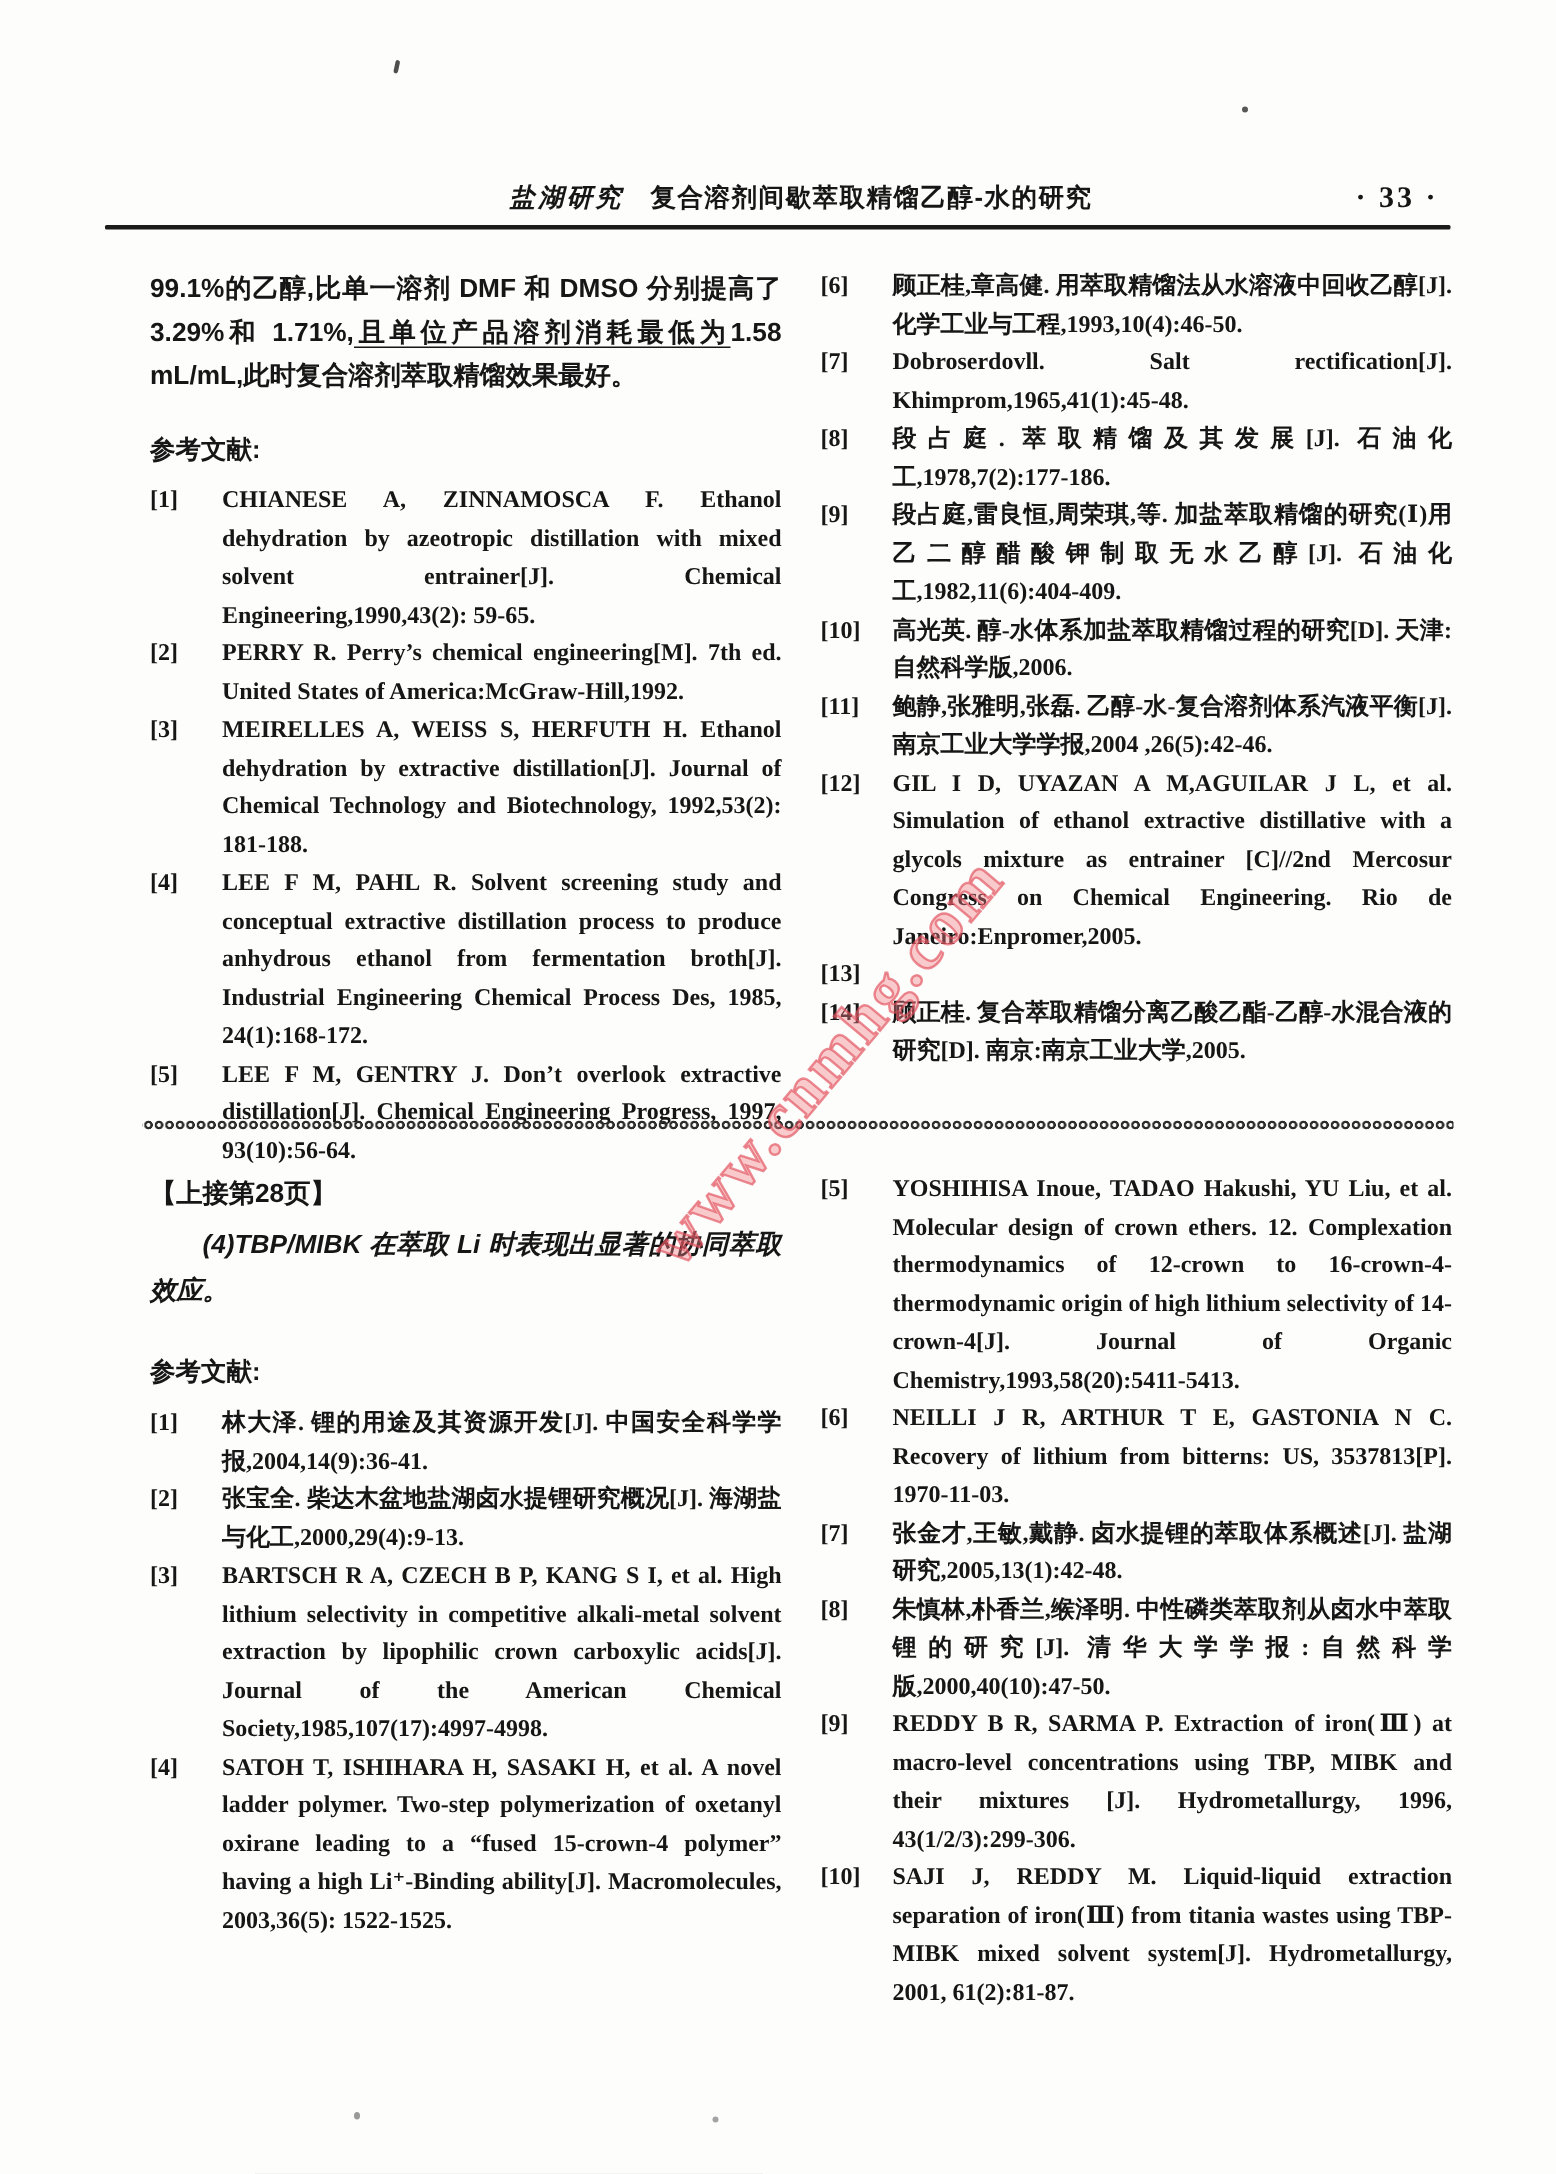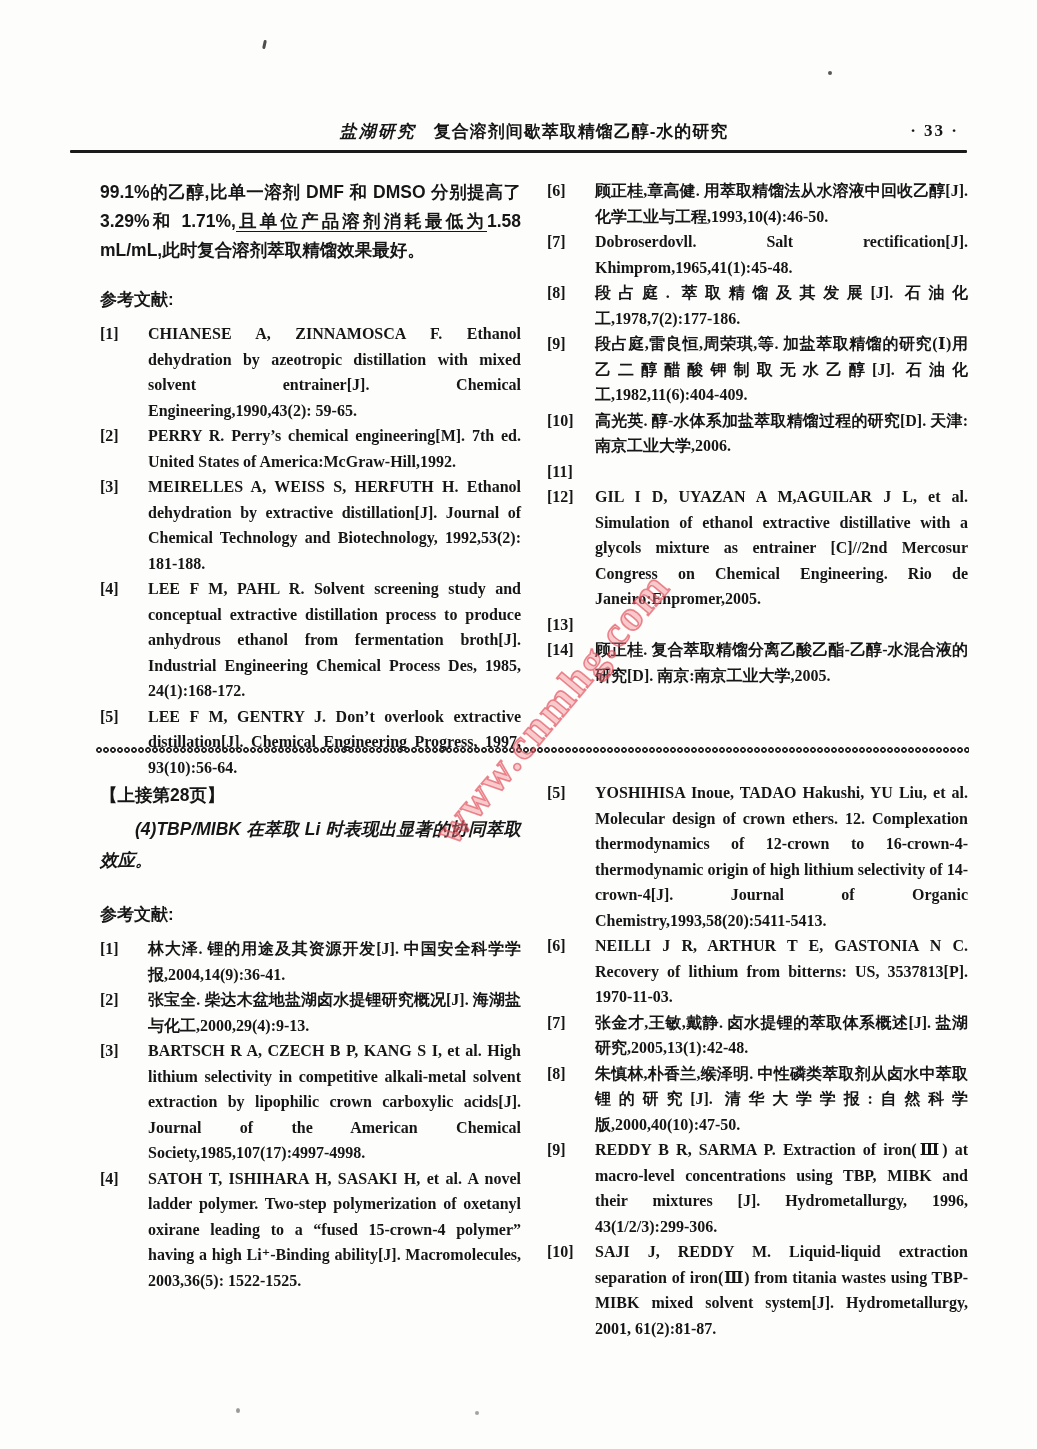--- a/index.html
+++ b/index.html
@@ -21,21 +21,21 @@
   .running-author{
     font-family:"Liberation Serif","DejaVu Serif",serif;
     font-style:italic;font-weight:bold;letter-spacing:2px;margin-right:18px;
   }
   .running-title{
     font-family:"Liberation Sans","DejaVu Sans",sans-serif;
     font-weight:bold;letter-spacing:1px;
   }
   .page-number{
     position:absolute;top:121px;right:78px;
-    font-size:17px;font-weight:bold;letter-spacing:2px;white-space:nowrap;
+    font-size:20px;font-weight:bold;letter-spacing:2px;white-space:nowrap;
   }
   .head-rule{
     position:absolute;top:150px;left:70px;width:897px;height:3px;
     background:#1b1b1b;border-radius:1px;
   }
   
   .cols{position:absolute;left:100px;width:868px;display:flex;gap:26px;}
   .cols-top{top:178px;}
   .cols-bottom{top:780px;justify-content:flex-end;}
   .col{width:421px;}
@@ -144,24 +144,25 @@
         <div class="ref">
           <span class="ref-num">[8]</span>
           <span class="ref-text">段占庭. 萃取精馏及其发展[J]. 石油化工,1978,7(2):177-186.</span>
         </div>
         <div class="ref">
           <span class="ref-num">[9]</span>
           <span class="ref-text">段占庭,雷良恒,周荣琪,等. 加盐萃取精馏的研究(Ⅰ)用乙二醇醋酸钾制取无水乙醇[J]. 石油化工,1982,11(6):404-409.</span>
         </div>
         <div class="ref">
           <span class="ref-num">[10]</span>
-          <span class="ref-text">高光英. 醇-水体系加盐萃取精馏过程的研究[D]. 天津:南京工业大学,2006.</span>
+          <span class="ref-text">高光英. 醇-水体系加盐萃取精馏过程的研究[D]. 天津:自然科学版,2006.</span>
         </div>
         <div class="ref">
           <span class="ref-num">[11]</span>
+          <span class="ref-text">鲍静,张雅明,张磊. 乙醇-水-复合溶剂体系汽液平衡[J]. 南京工业大学学报,2004 ,26(5):42-46.</span>
         </div>
         <div class="ref">
           <span class="ref-num">[12]</span>
           <span class="ref-text">GIL I D, UYAZAN A M,AGUILAR J L, et al. Simulation of ethanol extractive distillative with a glycols mixture as entrainer [C]//2nd Mercosur Congress on Chemical Engineering. Rio de Janeiro:Enpromer,2005.</span>
         </div>
         <div class="ref">
           <span class="ref-num">[13]</span>
         </div>
         <div class="ref">
           <span class="ref-num">[14]</span>

